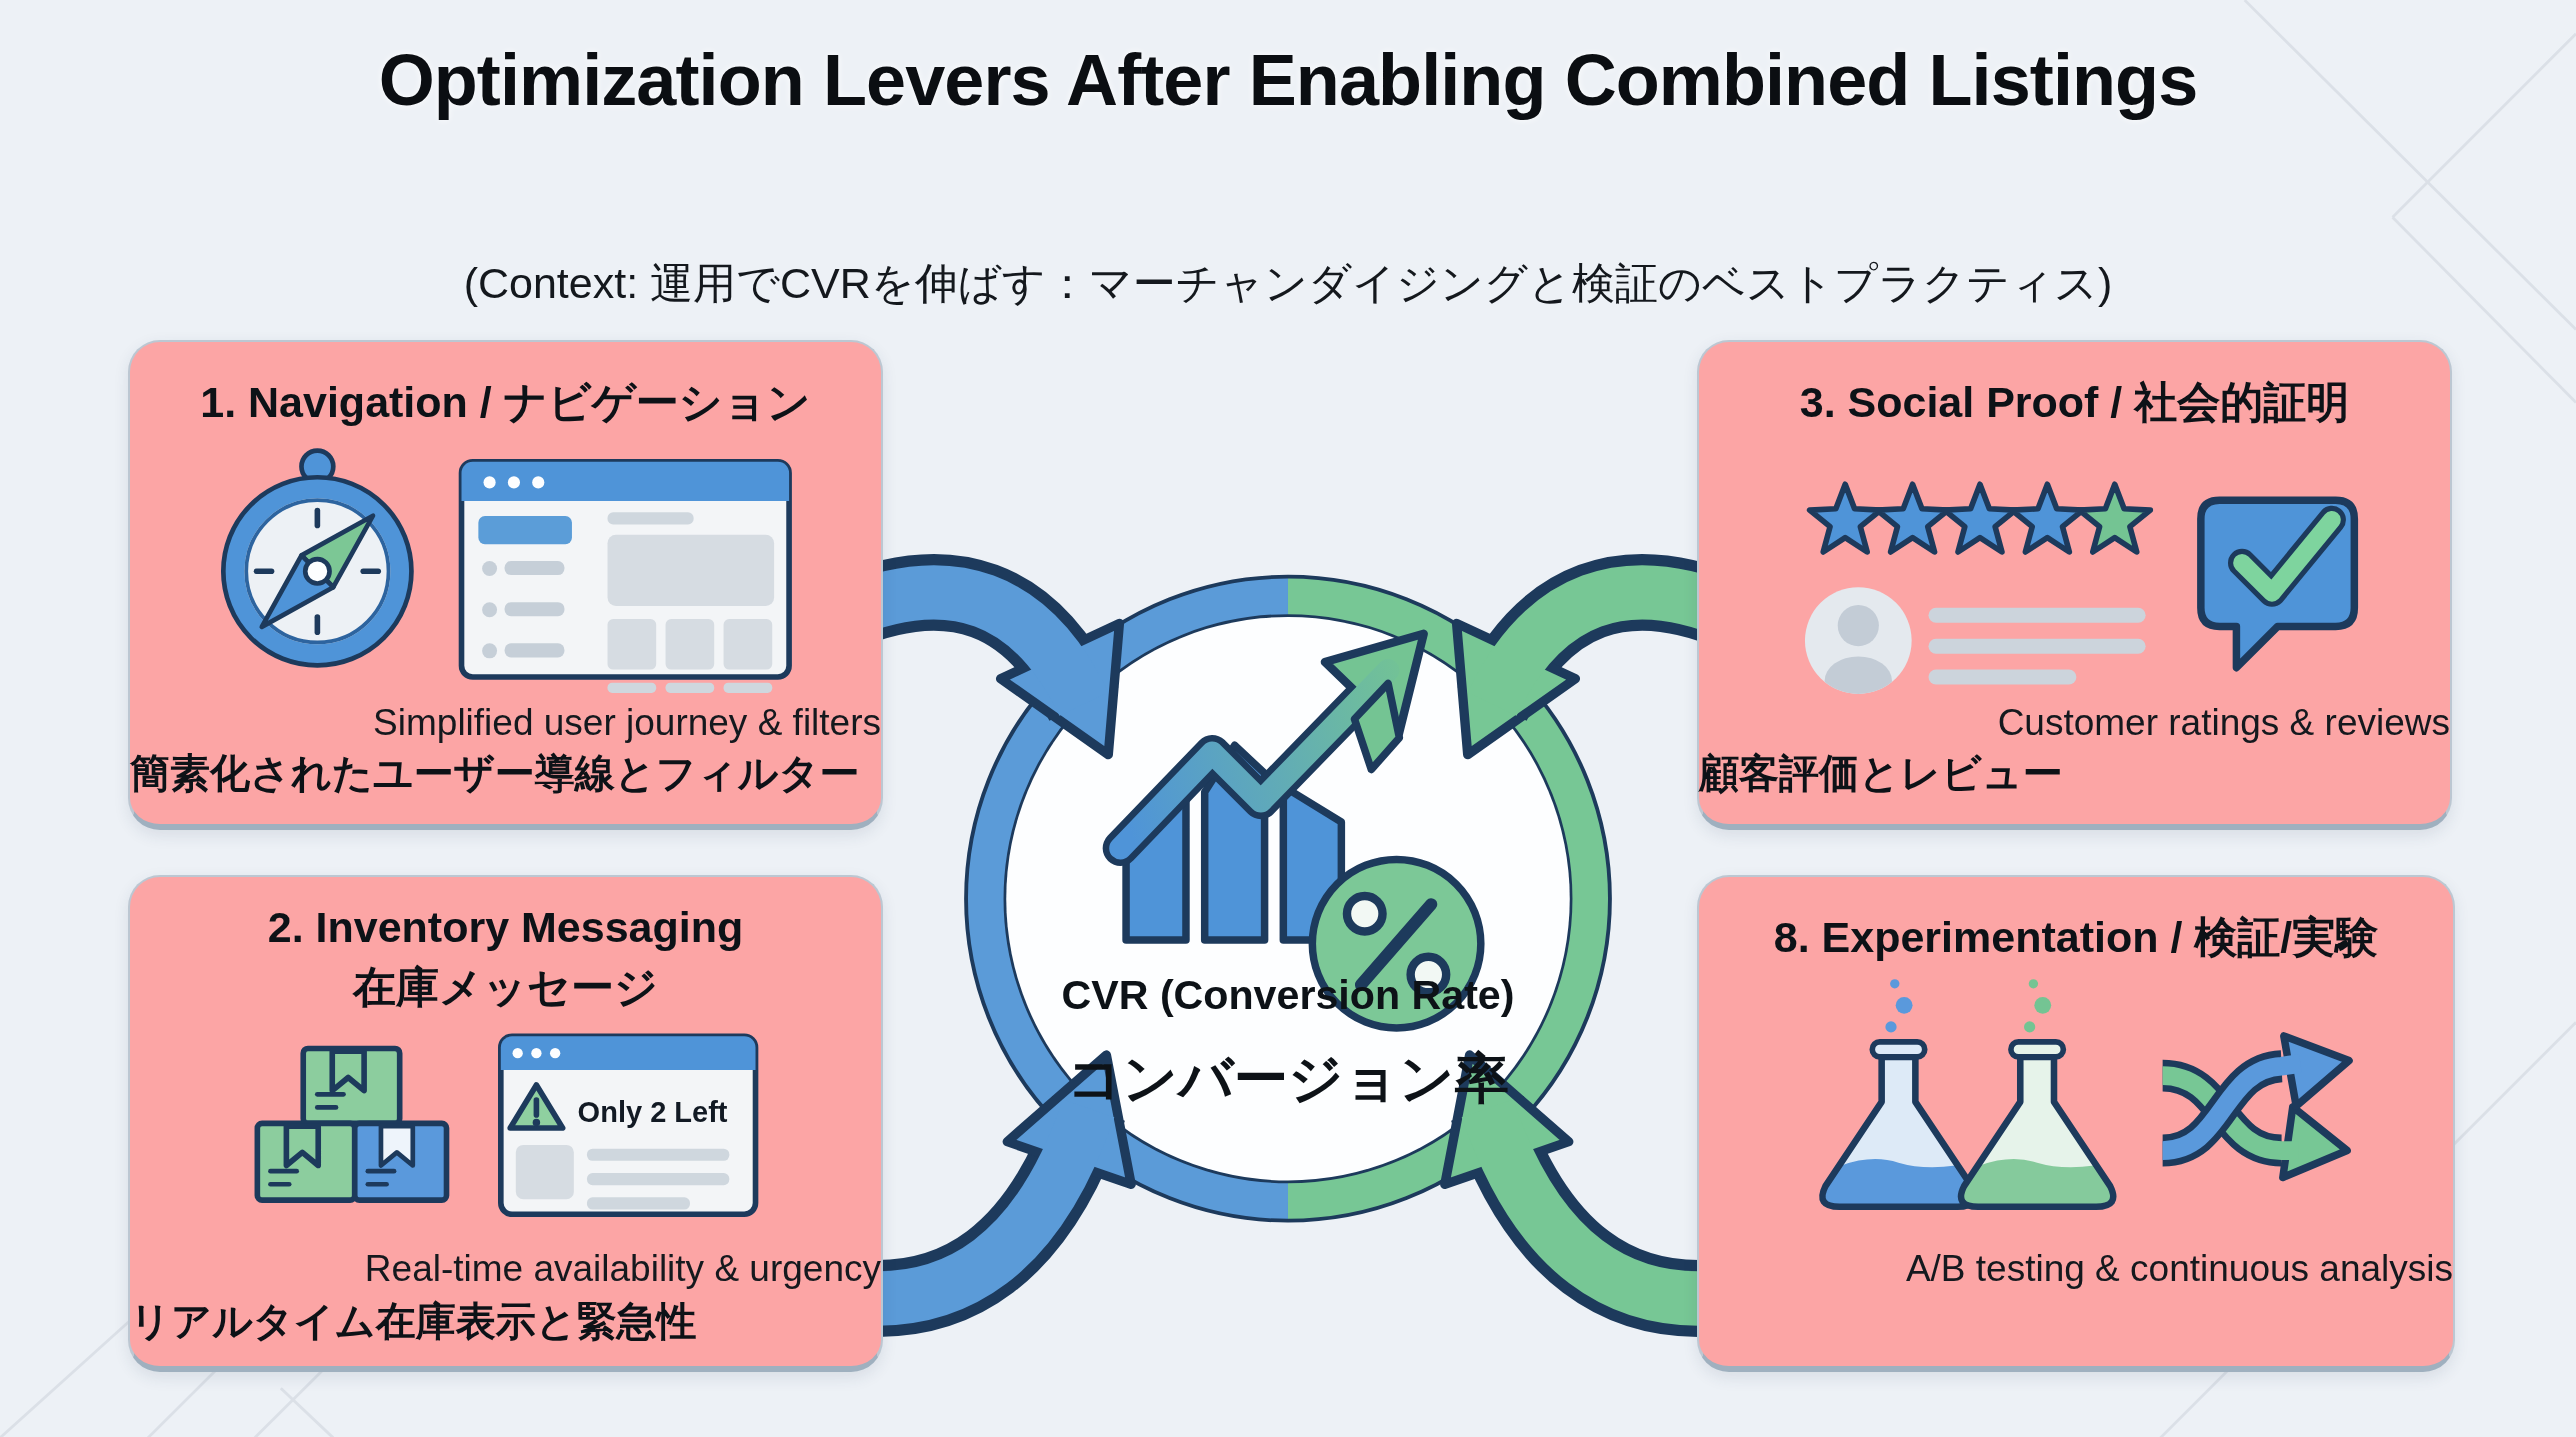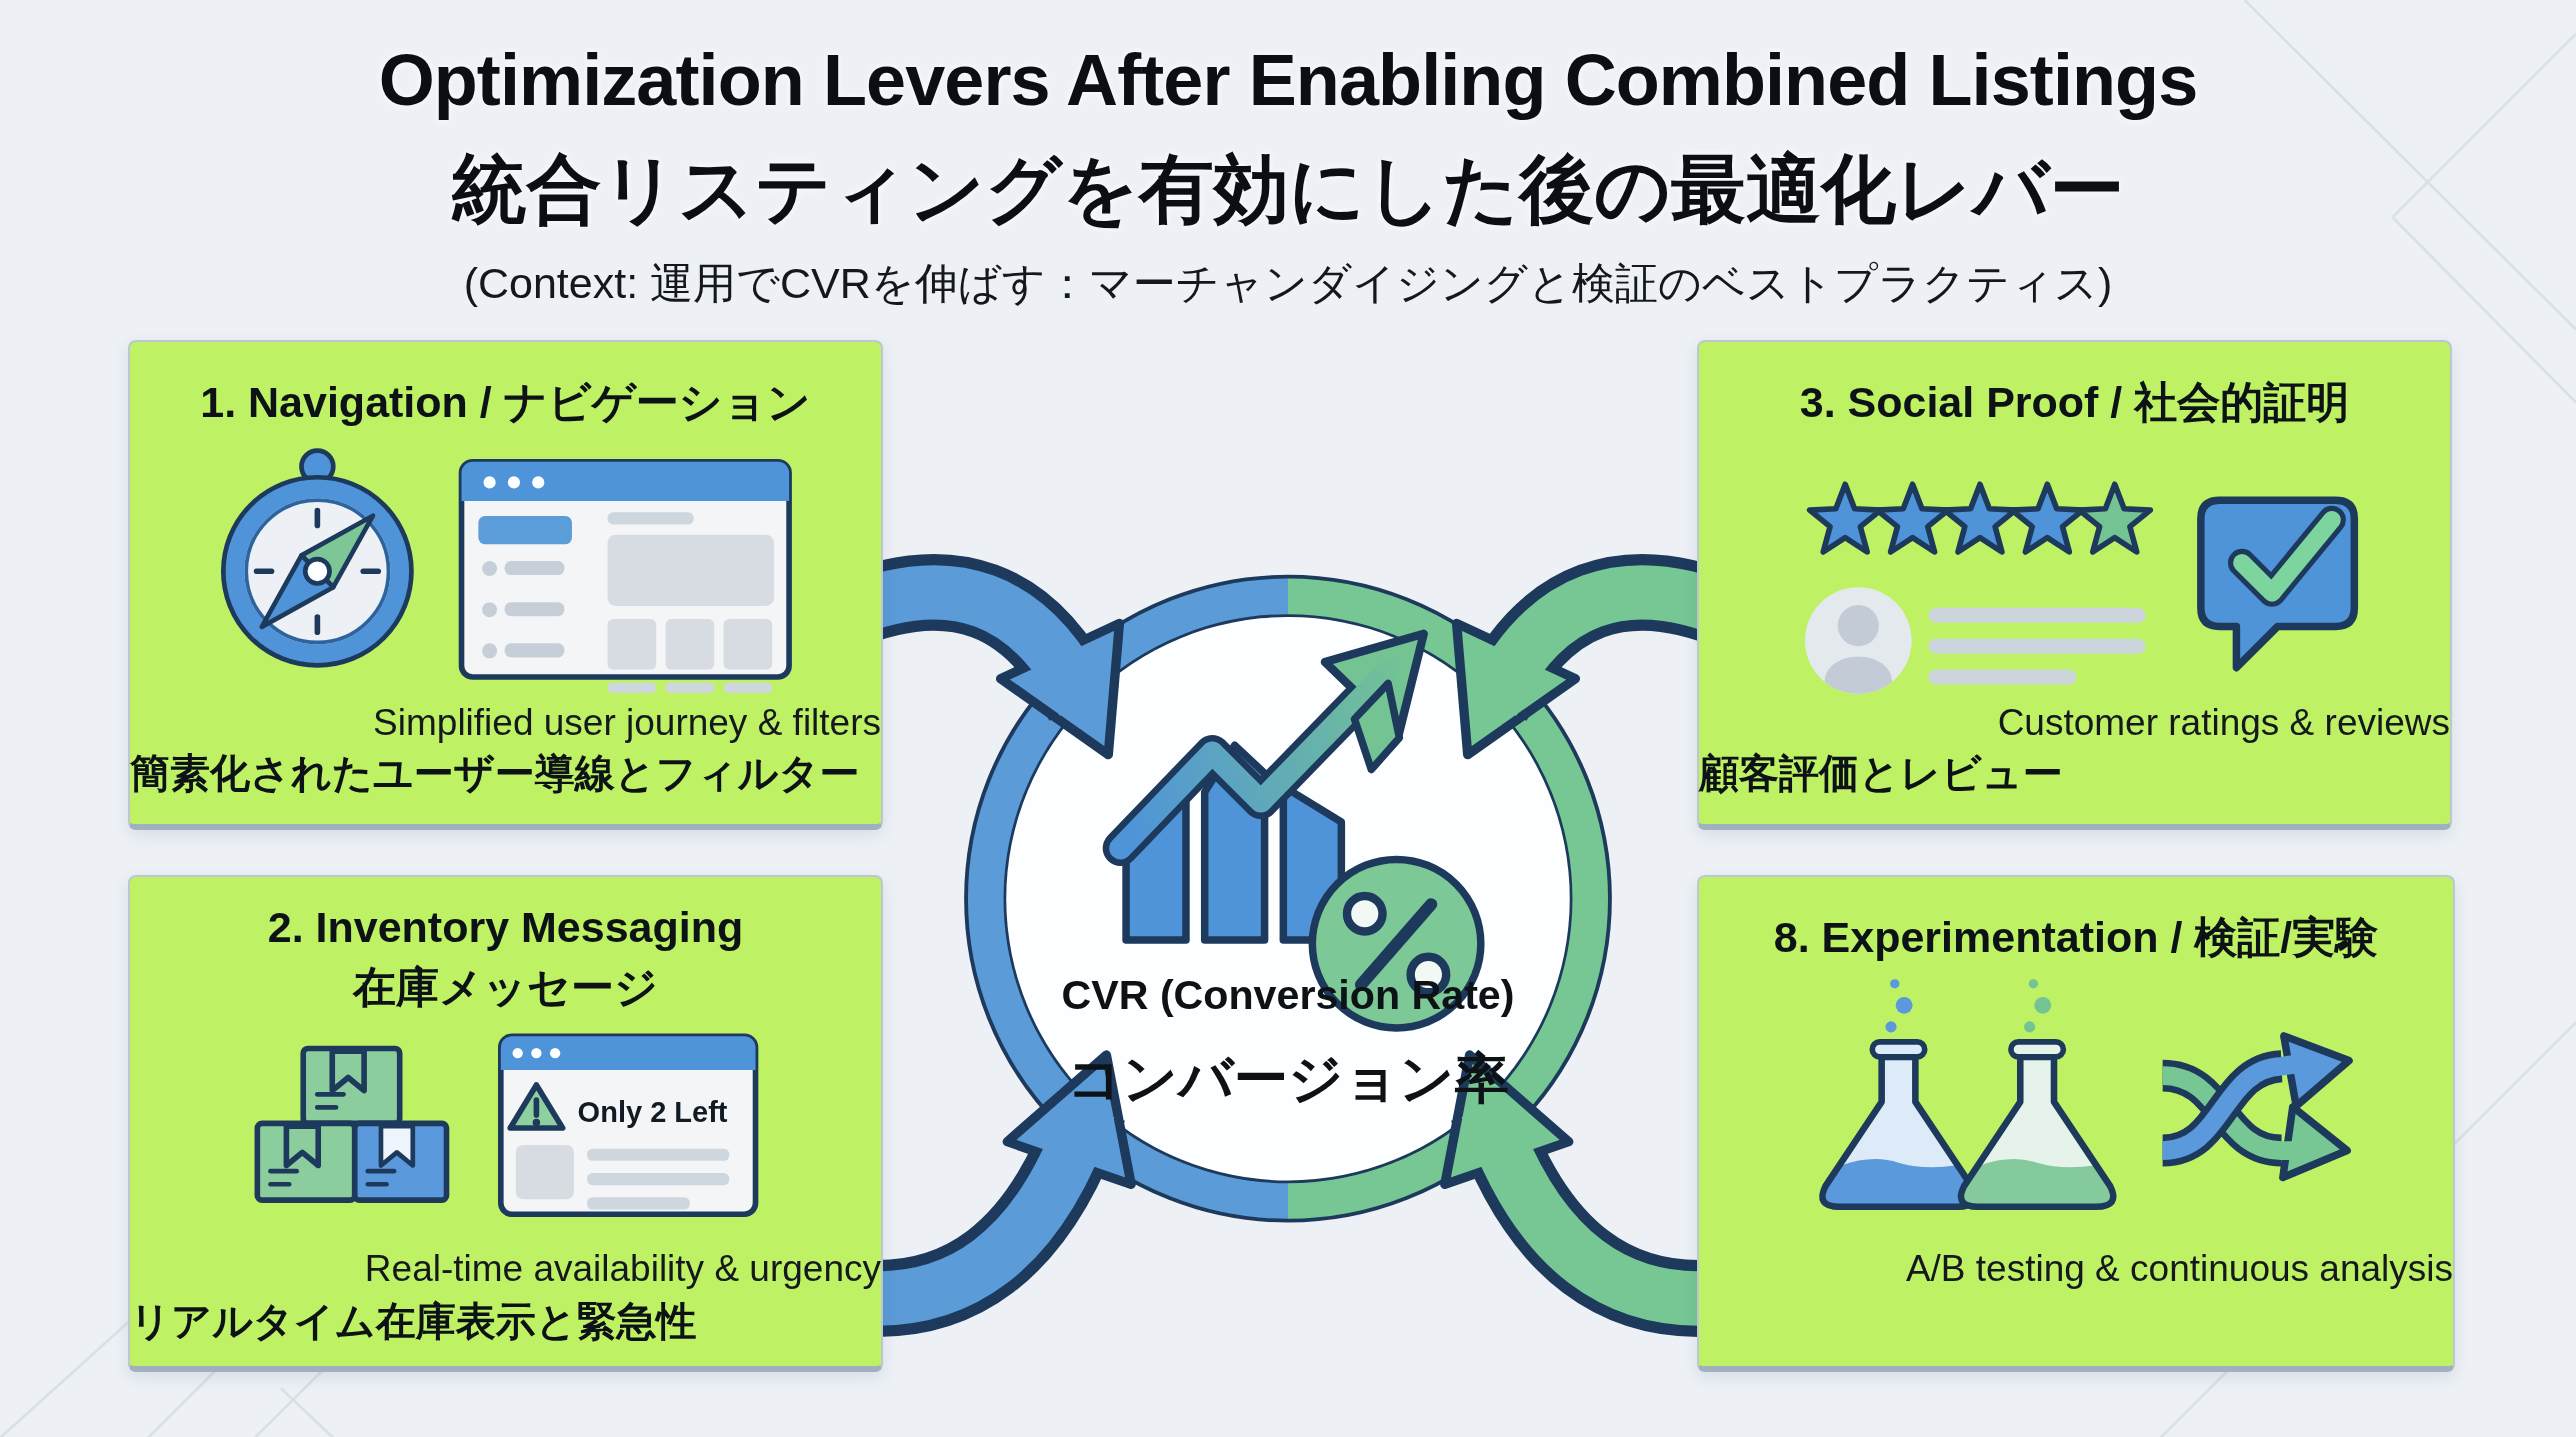--- a/index.html
+++ b/index.html
@@ -28,24 +28,24 @@
   }
   .context{
     position:absolute;left:0;top:249px;width:100%;
     text-align:center;font-size:43px;font-weight:400;color:#14181d;
     z-index:2;
     margin-top:6px;
   }
 
   .box{
     position:absolute;
-    background:#bef264;
+    background:#fca5a5;
     border:2.8px solid #bcc7d2;
     border-bottom:6.6px solid #9fb0bf;
-    border-radius:8px;
+    border-radius:32px;
     box-shadow:0 5.6px 15px rgba(40,60,90,.10);
     z-index:2;
   }
   .box1{left:128px;top:340px;width:751px;height:482px;}
   .box2{left:128px;top:875px;width:751px;height:489px;}
   .box3{left:1697px;top:340px;width:751px;height:482px;}
   .box4{left:1697px;top:875px;width:754px;height:489px;}
 
   .box .icons{position:absolute;left:0;top:0;width:100%;height:100%;pointer-events:none;}
 
@@ -84,21 +84,20 @@
       <line x1="2556" y1="232" x2="2752" y2="430"></line>
       <line x1="0" y1="1536" x2="142" y2="1408"></line>
       <line x1="158" y1="1536" x2="425" y2="1270"></line>
       <line x1="272" y1="1536" x2="562" y2="1248"></line>
       <line x1="300" y1="1483" x2="356" y2="1536"></line>
       <line x1="2308" y1="1536" x2="2752" y2="1092"></line>
     </g>
   </svg>
 
   <div class="title1">Optimization Levers After Enabling Combined Listings</div>
-  <div class="title2">統合リスティングを有効にした後の最適化レバー</div>
   <div class="context">(Context: 運用でCVRを伸ばす：マーチャンダイジングと検証のベストプラクティス)</div>
 
   <svg class="layer mid" viewBox="0 0 2752 1536">
     <defs>
       <linearGradient id="zigGrad" gradientUnits="userSpaceOnUse" x1="1197" y1="860" x2="1521" y2="740">
         <stop offset="0" stop-color="#4f94d8"></stop>
           <stop offset="1" stop-color="#74c493"></stop>
       </linearGradient>
     </defs>
 

